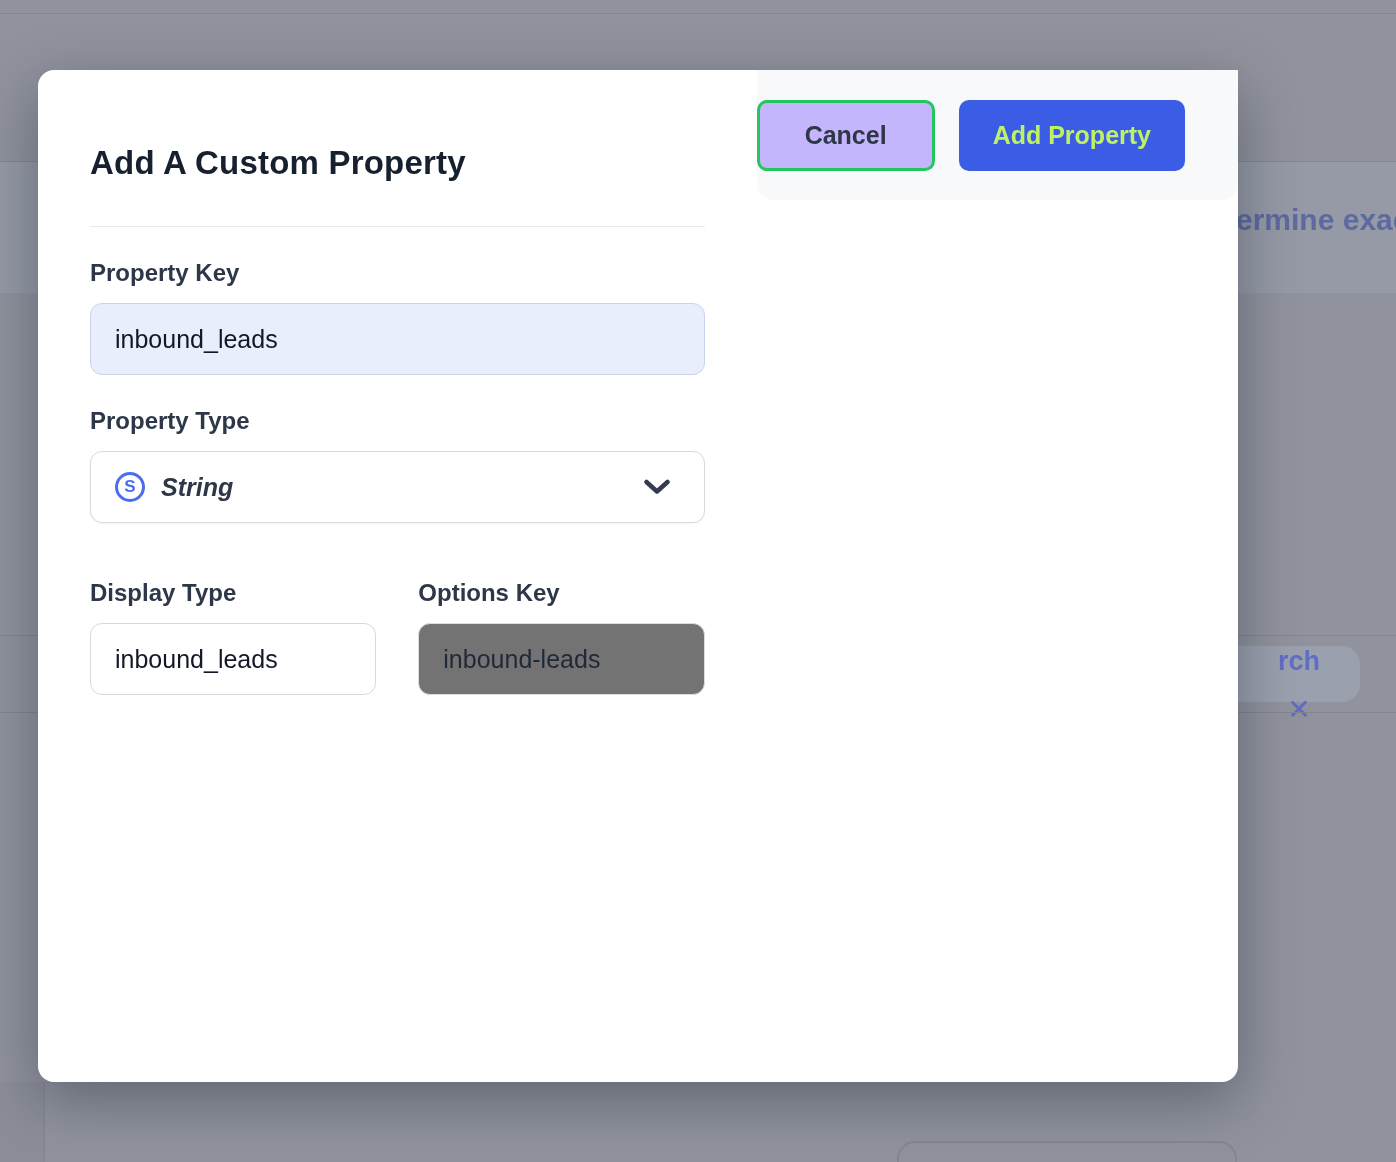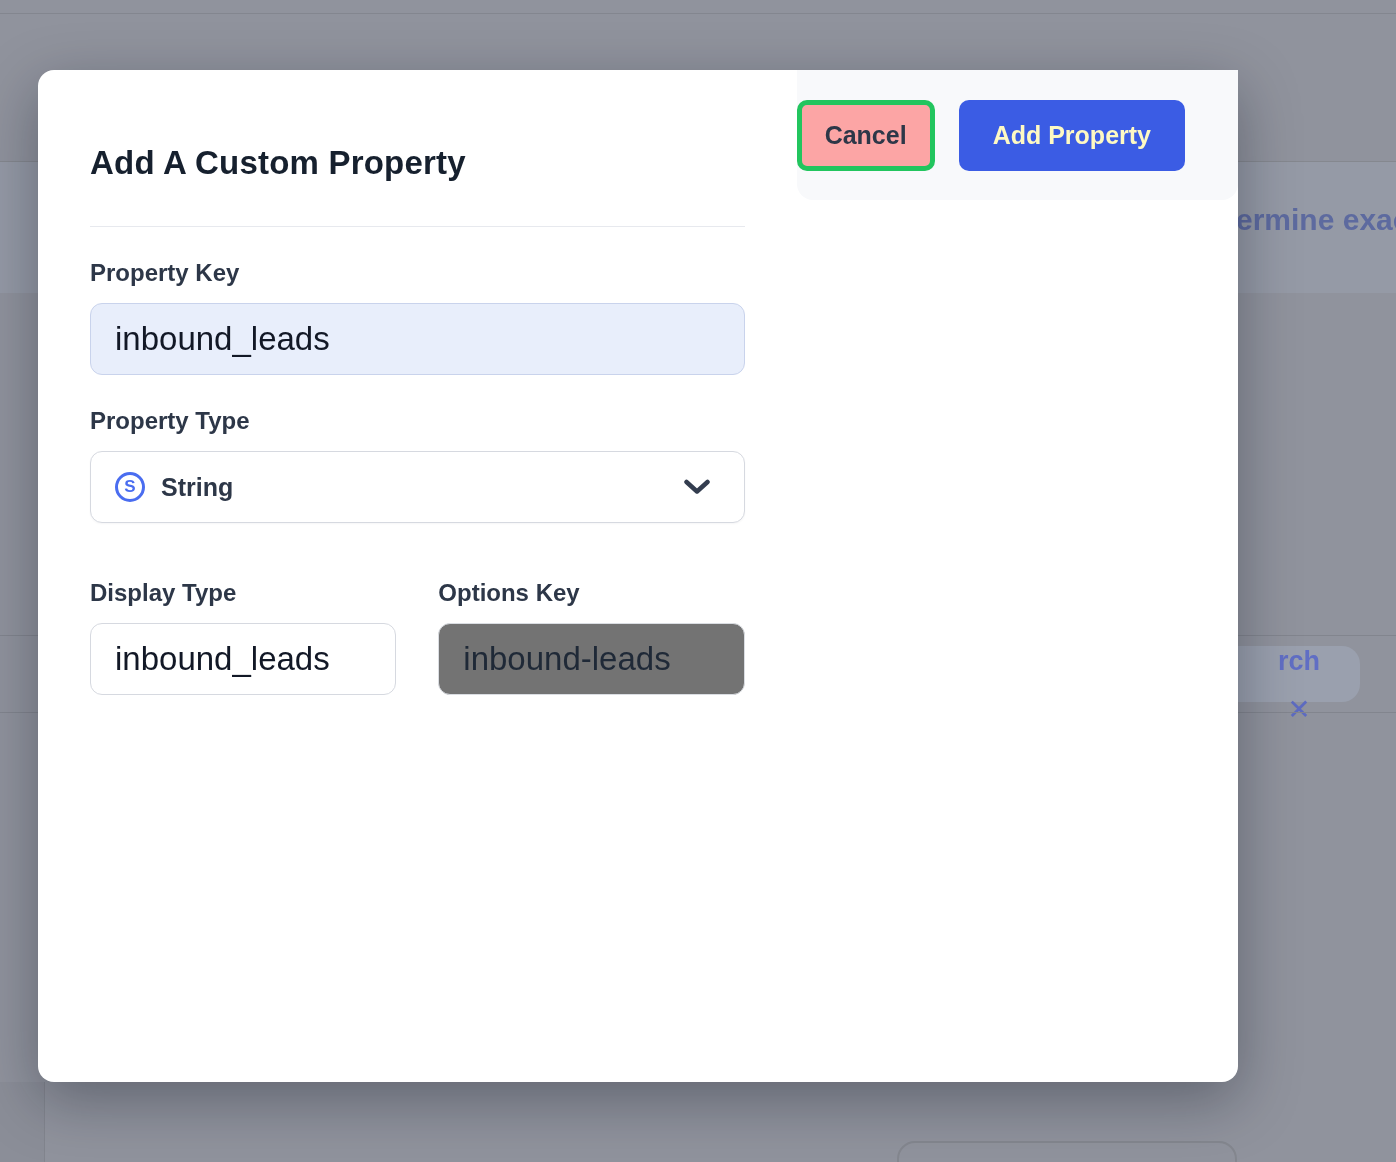--- a/index.html
+++ b/index.html
@@ -61,21 +61,21 @@
   .field-label{
     font-size:24px;font-weight:600;color:var(--label-color);
     margin-top:32px;
   }
   .two-col .field-label{margin-top:0;}
 
   .text-input{
     width:100%;height:72px;margin-top:16px;
     border-radius:12px;border:1px solid var(--border-gray);
     font-family:"Liberation Sans","DejaVu Sans",sans-serif;
-    font-size:33px;color:#121826;padding:0 24px;background:#fff;
+    font-size:25px;color:#121826;padding:0 24px;background:#fff;
     outline:none;
   }
   .text-input.highlight{
     background:var(--input-highlight-bg);
     border-color:var(--input-highlight-border);
   }
   .text-input.readonly{
     background:#737373;border-color:#dadde2;color:#1f2937;
   }
 
@@ -84,21 +84,21 @@
     border:1px solid var(--border-gray);border-radius:12px;background:#fff;
     display:flex;align-items:center;padding:0 24px;gap:16px;
     cursor:pointer;box-shadow:0 1px 2px rgba(20,30,60,0.04);
   }
   .type-badge{
     width:30px;height:30px;border-radius:50%;
     border:3px solid var(--icon-blue);color:var(--icon-blue);
     display:flex;align-items:center;justify-content:center;
     font-size:17px;font-weight:700;flex:0 0 auto;
   }
-  .select-value{font-size:25px;font-weight:600;color:var(--label-color);}
+  .select-value{font-size:25px;font-weight:600;color:var(--label-color);font-style:italic;}
   .chevron{position:absolute;right:34px;top:50%;transform:translateY(-50%);display:flex;}
 
   .section-divider{
     display:flex;align-items:center;gap:26px;margin-top:92px;
     color:var(--muted-label);font-size:25px;
   }
   .section-divider::before,.section-divider::after{
     content:"";flex:1;height:1px;background:#d4d7dc;
   }
 
@@ -110,24 +110,24 @@
     height:130px;background:#f8f9fb;border-radius:0 0 16px 16px;
     display:flex;align-items:center;justify-content:flex-end;
     gap:24px;padding-right:53px;
   }
   .btn{
     height:71px;border-radius:10px;font-size:25px;font-weight:600;
     font-family:"Liberation Sans","DejaVu Sans",sans-serif;cursor:pointer;
     display:flex;align-items:center;justify-content:center;
   }
   .btn-cancel{
-    width:138px;background:#fca5a5;border:5px solid #22c55e;color:var(--label-color);
+    width:178px;background:#c4b5fd;border:3px solid #22c55e;color:var(--label-color);
   }
   .btn-primary{
-    padding:3px 34px;background:var(--accent-blue);border:none;color:#fef9c3;
+    padding:3px 34px;background:var(--accent-blue);border:none;color:#bef264;
   }
 </style>
 </head>
 <body>
 
 <div class="bg-layer">
   <div class="bg-topline"></div>
   <div class="bg-band"></div>
   <div class="bg-partial-text">ermine exact</div>
   <div class="bg-line-a"></div>

